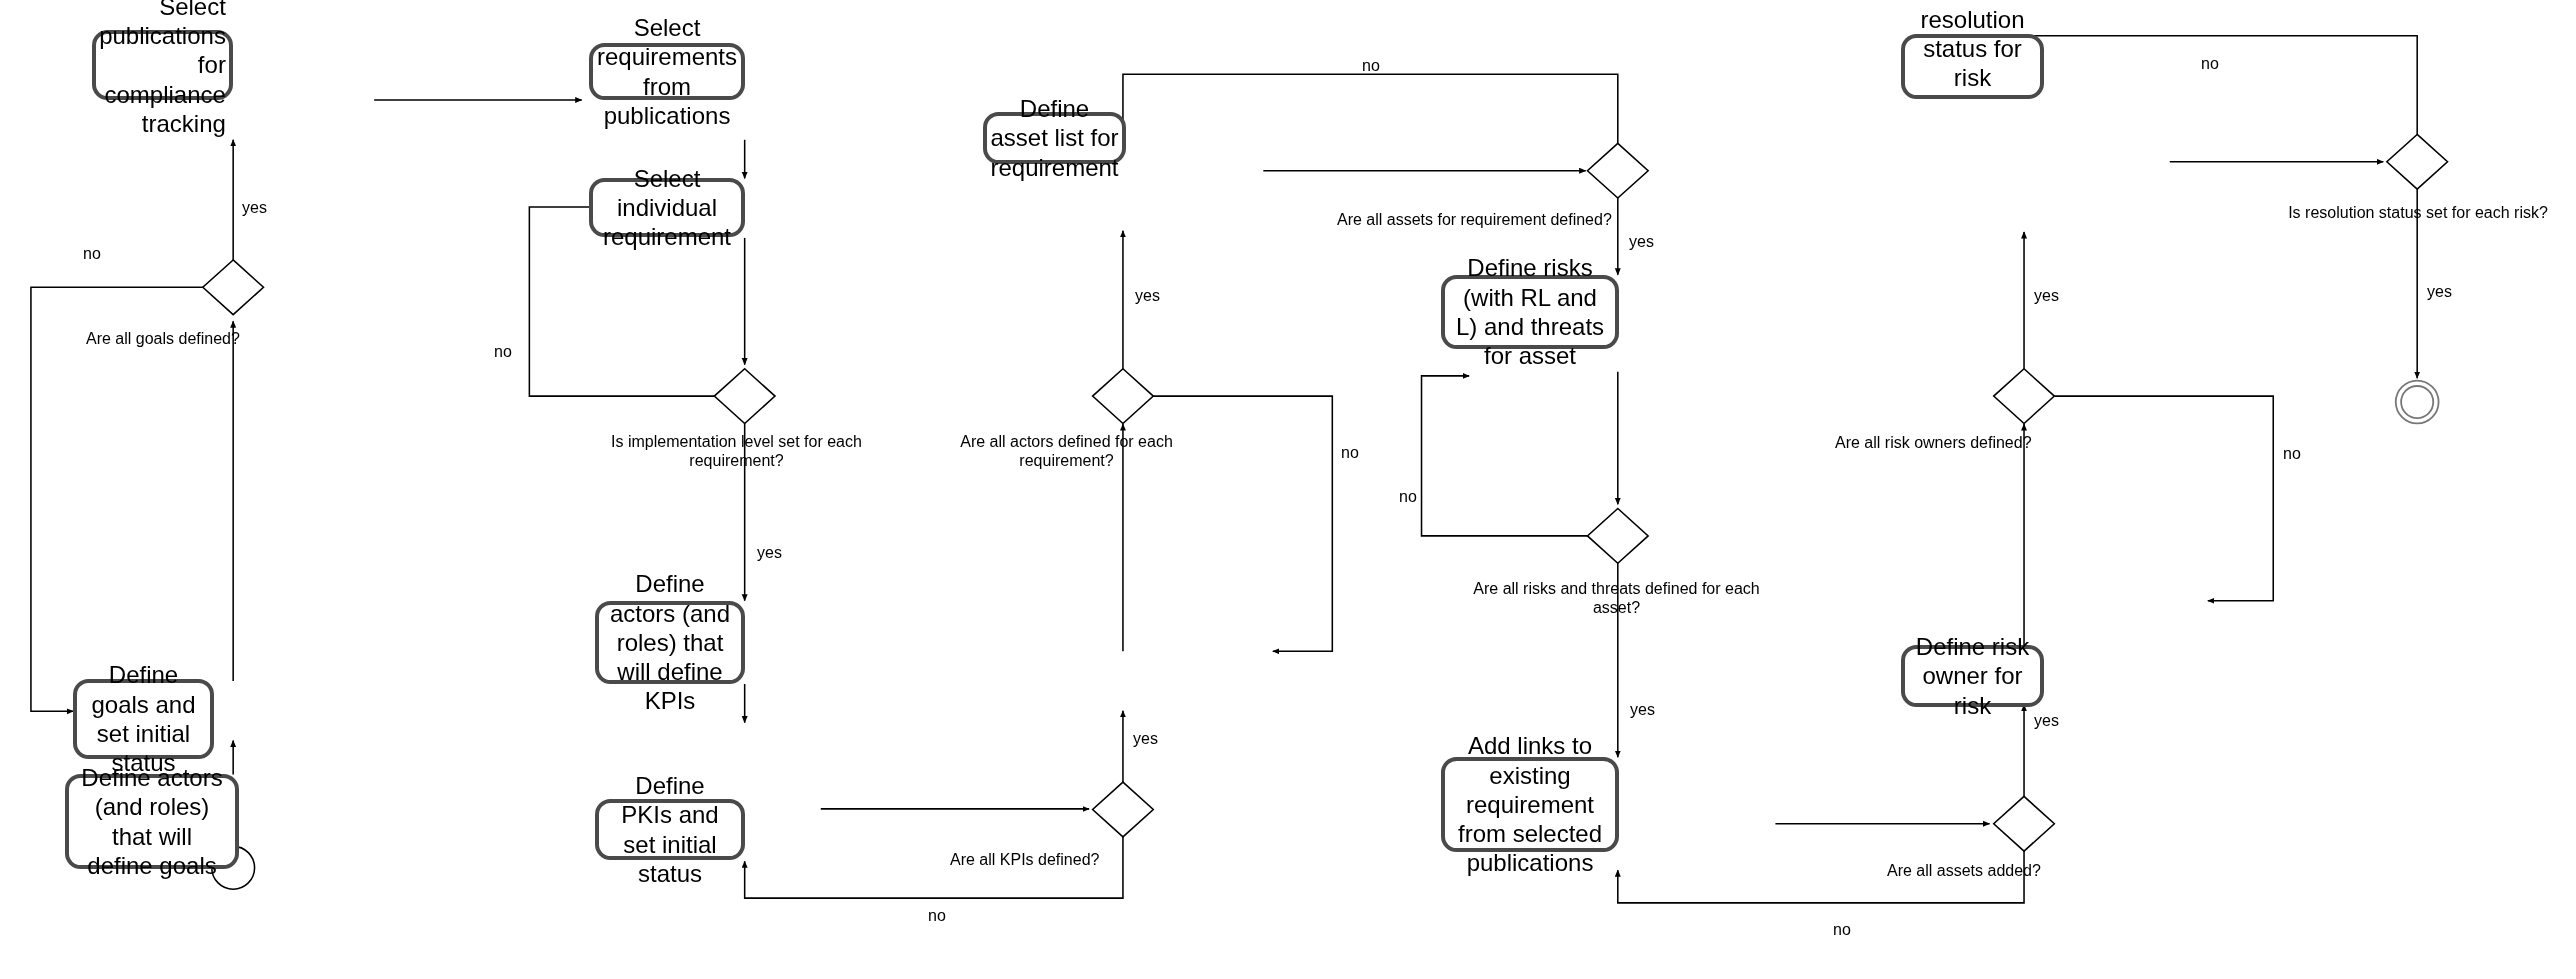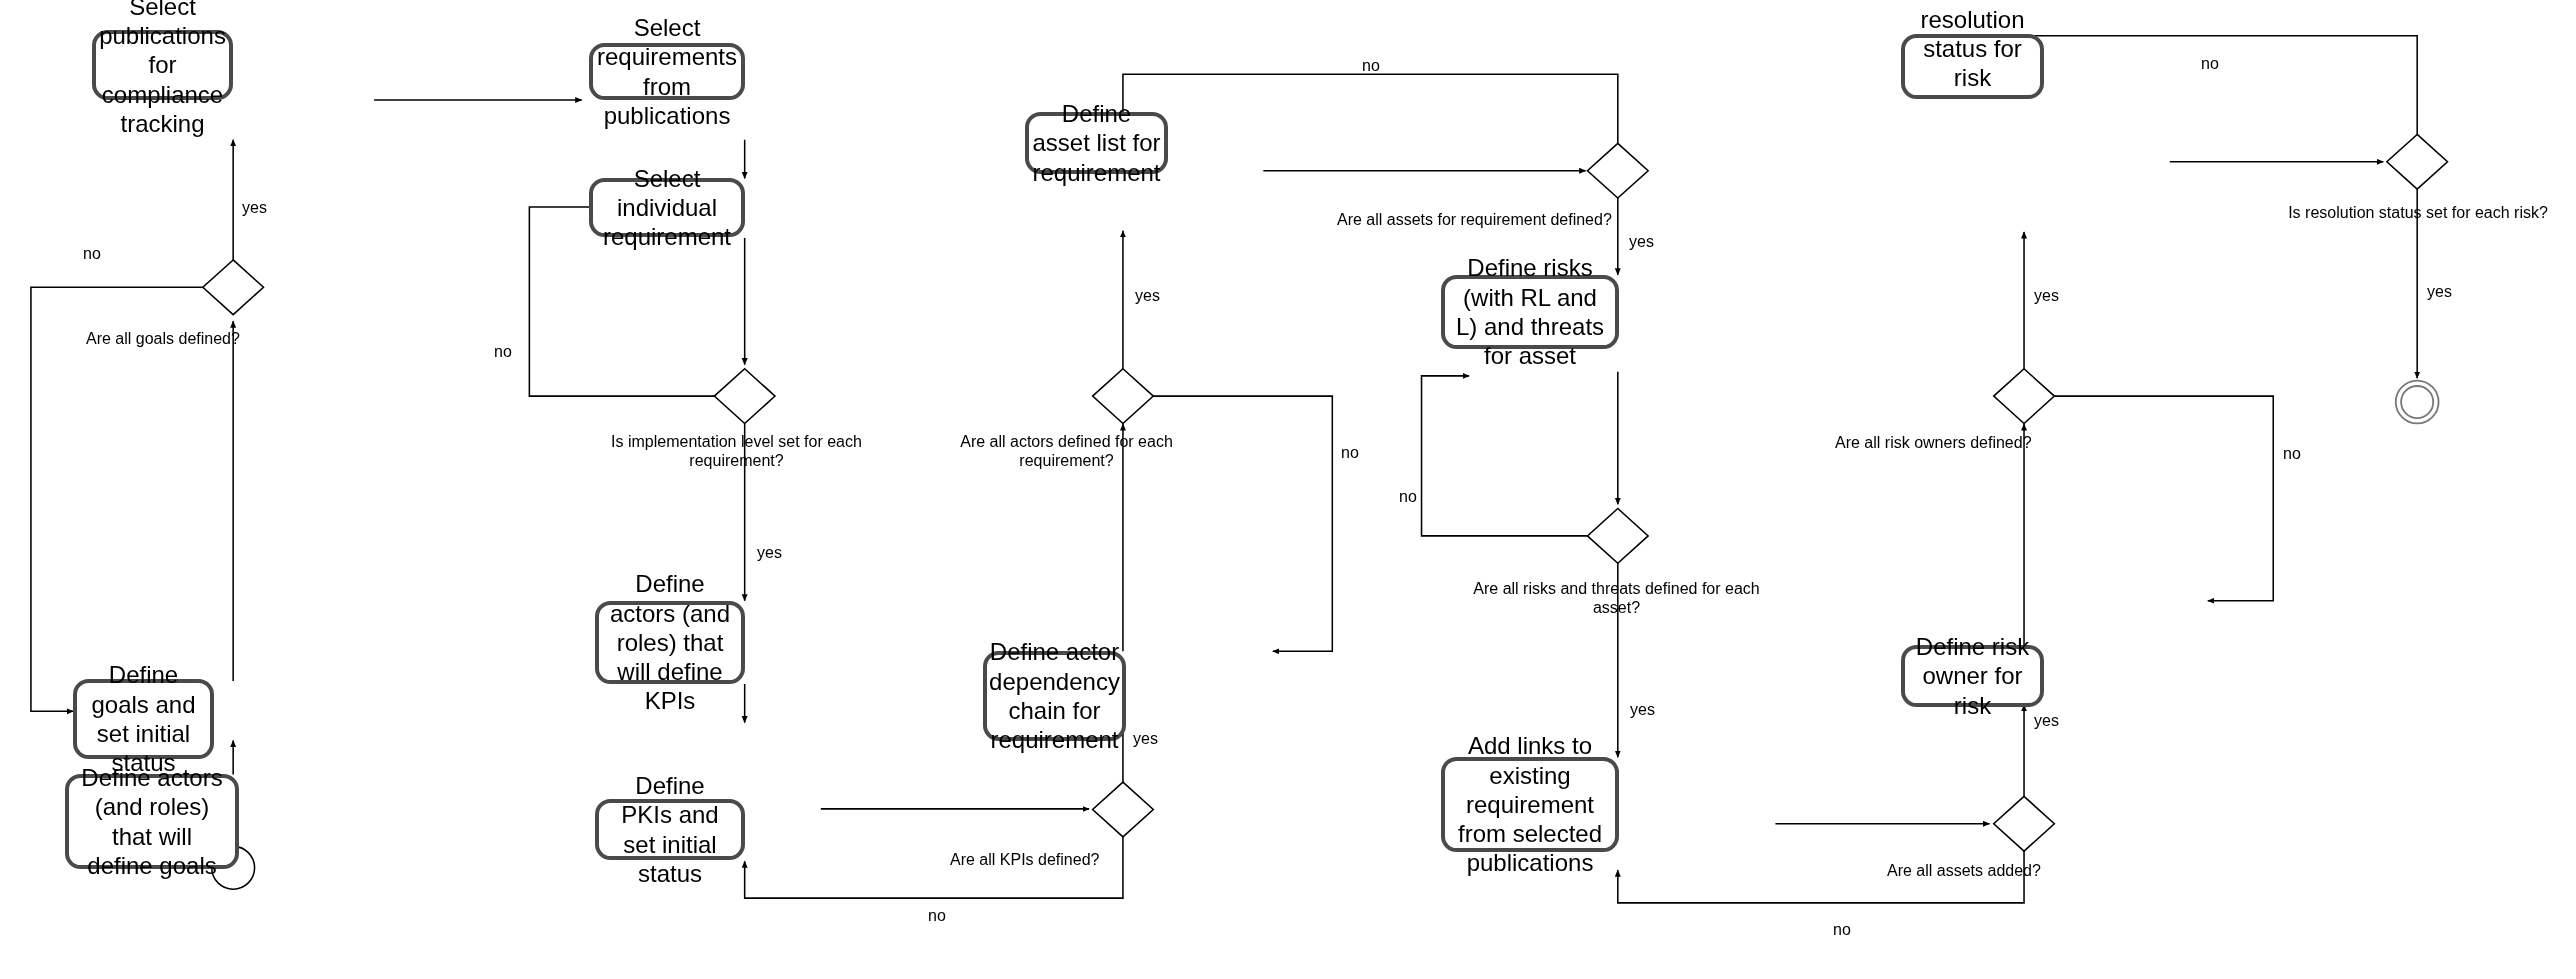--- a/index.html
+++ b/index.html
@@ -134,21 +134,21 @@
 
       <path d="M4064,318 L4064,636" marker-end="url(#ah)"></path>
     </g>
 
     <circle cx="392" cy="1459" r="36" fill="#ffffff" stroke="#000" stroke-width="2.6"></circle>
 
     <circle cx="4064" cy="676" r="36" fill="#ffffff" stroke="#777" stroke-width="3"></circle>
     <circle cx="4064" cy="676" r="27" fill="#ffffff" stroke="#777" stroke-width="3"></circle>
   </svg>
 
-  <div class="node" style="left:92px;top:30px;width:141px;height:70px;">
+  <div class="node" style="left:92px;top:30px;width:141px;height:70px;text-align:right;">
     <span>Select publications for compliance tracking</span>
   </div>
 
   <div class="node" style="left:73px;top:679px;width:141px;height:80px;">
     <span>Define goals and set initial status</span>
   </div>
 
   <div class="node" style="left:65px;top:774px;width:174px;height:95px;">
     <span>Define actors (and roles) that will define goals</span>
   </div>
@@ -162,25 +162,22 @@
   </div>
 
   <div class="node" style="left:595px;top:601px;width:150px;height:83px;">
     <span>Define actors (and roles) that will define KPIs</span>
   </div>
 
   <div class="node" style="left:595px;top:799px;width:150px;height:61px;">
     <span>Define PKIs and set initial status</span>
   </div>
 
-  <div class="node" style="left:983px;top:651px;width:143px;height:90px;">
-    <span>Define actor dependency chain for requirement</span>
-  </div>
-
-  <div class="node" style="left:1025px;top:112px;width:143px;height:62px;align-items:center;">
+
+  <div class="node" style="left:983px;top:112px;width:143px;height:52px;align-items:center;">
     <span>Define asset list for requirement</span>
   </div>
 
   <div class="node" style="left:1441px;top:275px;width:178px;height:74px;">
     <span>Define risks (with RL and L) and threats for asset</span>
   </div>
 
   <div class="node" style="left:1441px;top:757px;width:178px;height:95px;">
     <span>Add links to existing requirement from selected publications</span>
   </div>

